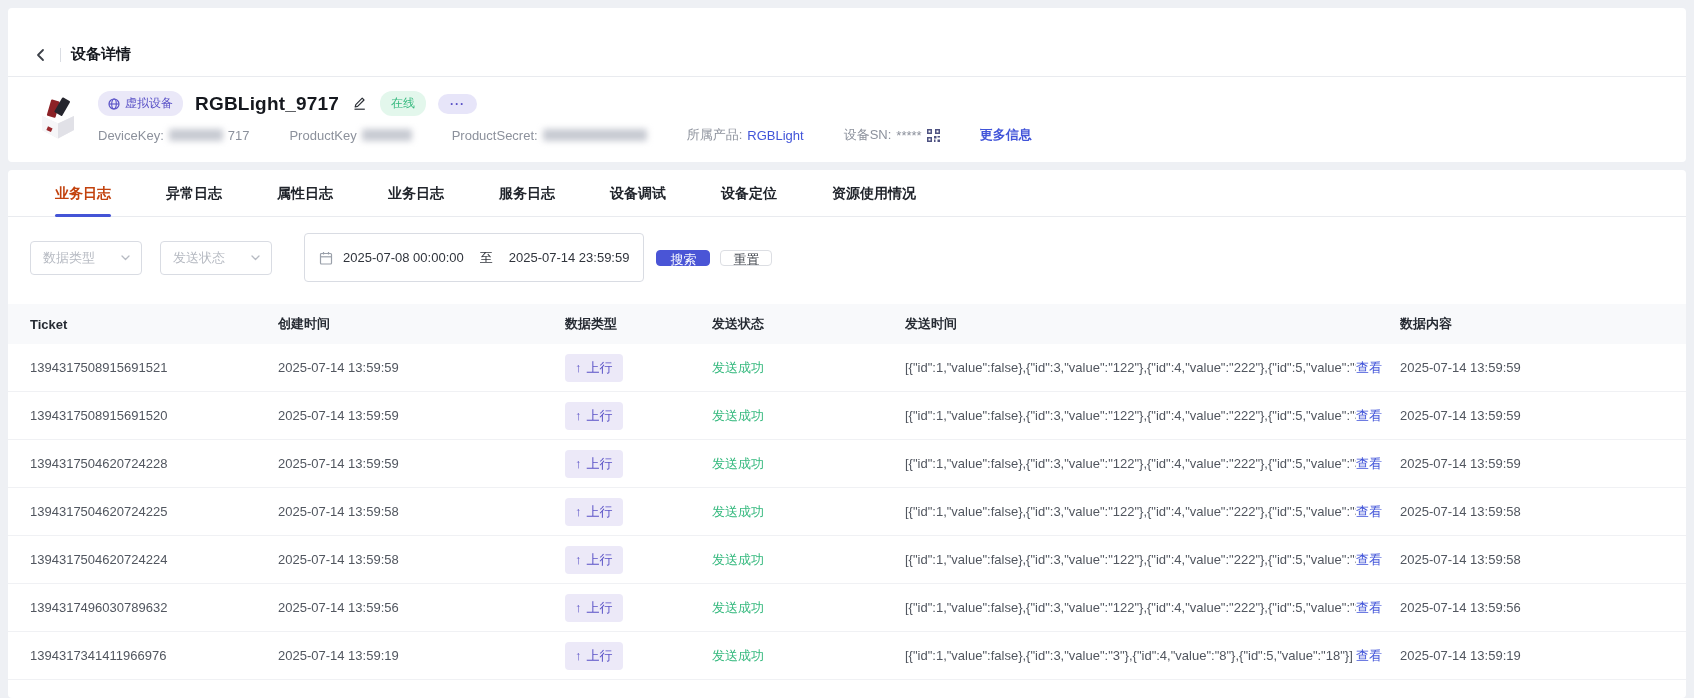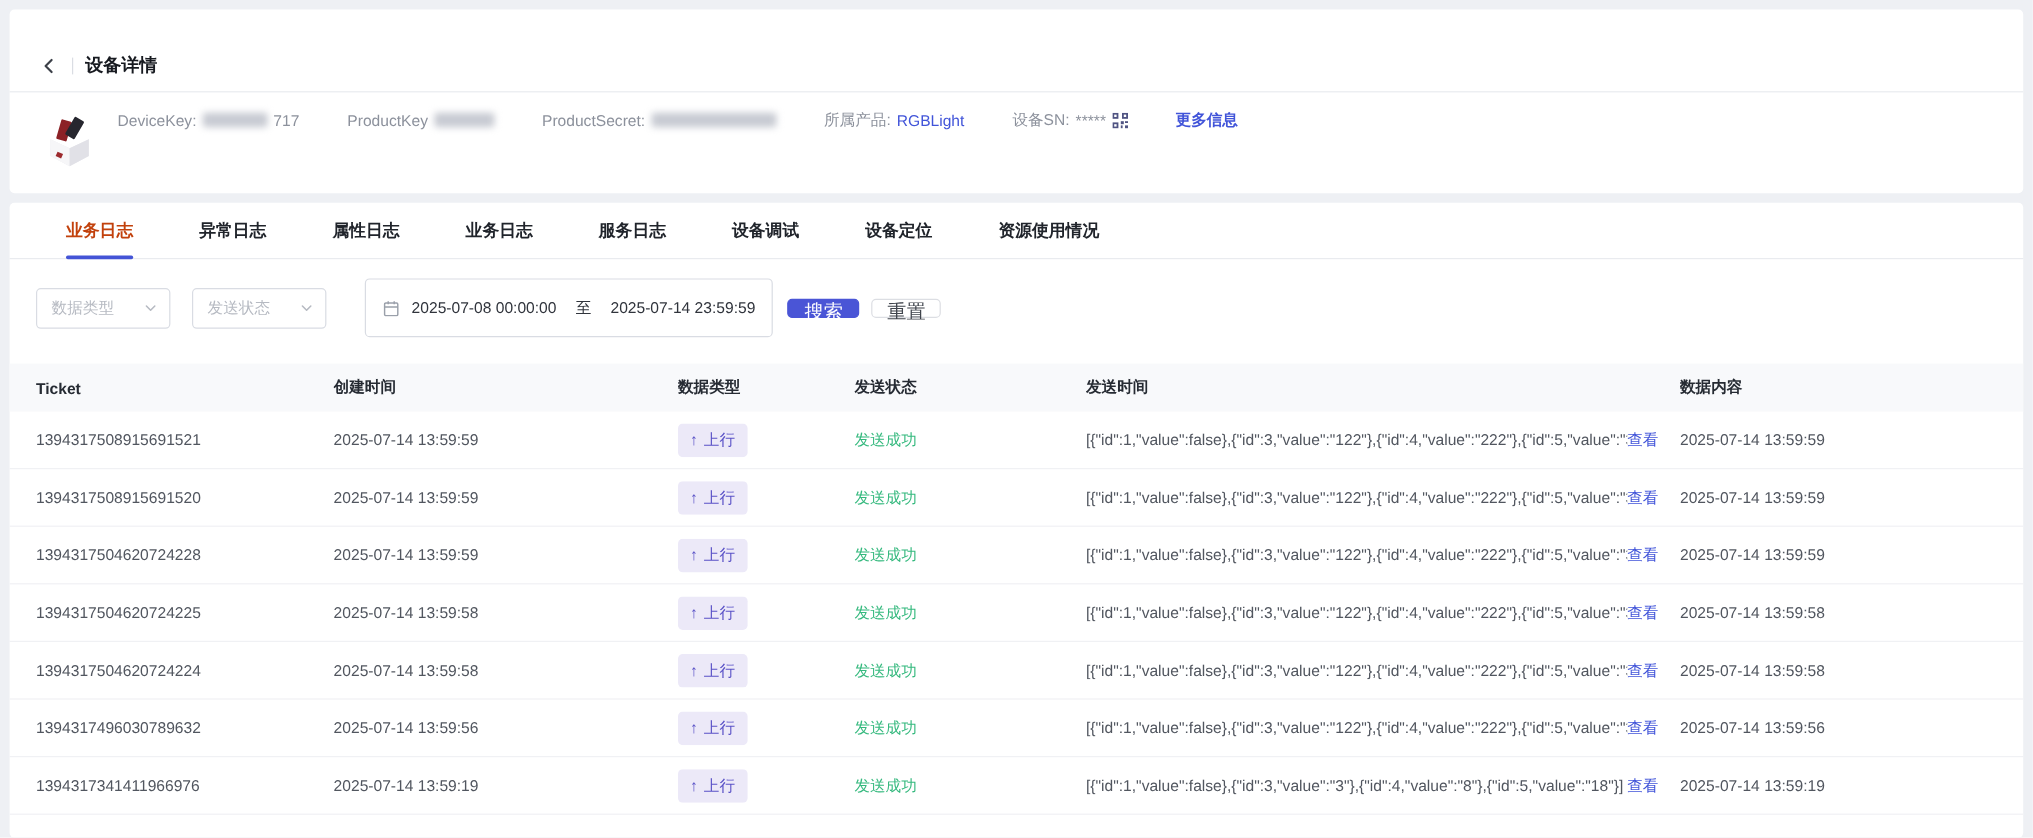--- a/index.html
+++ b/index.html
@@ -42,21 +42,21 @@
   .tab { position:relative; padding:15px 0 13px 0; font-size:14px; font-weight:600; color:#20242b; cursor:pointer; white-space:nowrap; }
   .tab.active { color:#c2410c; }
   .tab.active::after { content:""; position:absolute; left:0; right:0; bottom:-1px; height:3px; background:#4454d6; border-radius:2px; }
 
   .filters { display:flex; align-items:center; margin:16px 22px 0 22px; }
   .select { width:112px; height:34px; border:1px solid #d9dce3; border-radius:4px; display:flex; align-items:center; justify-content:space-between; padding:0 10px 0 12px; background:#fff; cursor:pointer; }
   .select + .select { margin-left:18px; }
   .select .ph { color:#b6bac2; font-size:13px; }
   .daterange { margin-left:32px; height:49px; border:1px solid #d9dce3; border-radius:4px; display:flex; align-items:center; gap:10px; padding:0 14px; background:#fff; cursor:pointer; color:#30343c; font-size:13px; }
   .daterange .to { color:#30343c; margin:0 6px; }
-  .btn { height:16px; border-radius:4px; font-size:16px; cursor:pointer; }
+  .btn { height:16px; border-radius:4px; font-size:13px; cursor:pointer; }
   .btn-primary { margin-left:12px; background:#4a55d6; color:#fff; border:1px solid #4a55d6; padding:0 13px; }
   .btn-default { margin-left:10px; background:#fff; color:#40454d; border:1px solid #dcdee3; padding:0 12px; }
 
   .table { margin-top:22px; }
   .grid { display:grid; grid-template-columns:248px 287px 147px 193px minmax(0,1fr) 264px; align-items:center; padding:0 22px; }
   .thead { background:#f8f9fb; height:40px; font-weight:600; color:#262b33; font-size:13px; }
   .trow { height:48px; border-bottom:1px solid #f0f1f4; color:#51565f; font-size:13px; }
   .cell { white-space:nowrap; overflow:hidden; }
   .tag { display:inline-flex; align-items:center; gap:5px; background:#ece9f8; color:#5a52c7; border-radius:4px; padding:5px 10px; font-size:13px; }
   .tag .arrow { font-weight:bold; }
@@ -88,20 +88,39 @@
         <svg width="48" height="48" viewBox="0 0 48 48">
           <rect x="15" y="5" width="9" height="17" rx="1" fill="#8c2126" transform="rotate(16 19 13)"></rect>
           <rect x="24" y="3" width="9" height="17" rx="1" fill="#26262e" transform="rotate(30 28 11)"></rect>
           <path d="M8 21 L24 28.5 L40 21 L40 35 L24 43.5 L8 35 Z" fill="#ececf0"></path>
           <path d="M8 21 L24 28.5 L24 43.5 L8 35 Z" fill="#f6f6f8"></path>
           <path d="M40 21 L24 28.5 L24 43.5 L40 35 Z" fill="#e1e1e7"></path>
           <rect x="13" y="32" width="5" height="4" fill="#9c2a2e" transform="rotate(24 15 34)"></rect>
         </svg>
       </div>
       <div class="device-main">
+        <div class="name-row">
+          <span class="badge-virtual">
+            <svg width="12" height="12" viewBox="0 0 12 12">
+                <circle cx="6" cy="6" r="5" fill="none" stroke="#5a52c7" stroke-width="1.2"></circle>
+                <ellipse cx="6" cy="6" rx="2.3" ry="5" fill="none" stroke="#5a52c7" stroke-width="1.1"></ellipse>
+                <line x1="1" y1="6" x2="11" y2="6" stroke="#5a52c7" stroke-width="1.1"></line>
+              </svg>
+            <span>虚拟设备</span>
+          </span>
+          <span class="device-name">RGBLight_9717</span>
+          <button class="edit-btn">
+            <svg width="15" height="15" viewBox="0 0 15 15">
+                <path d="M10.2 2.2 L12 4 L5.6 10.4 L3.2 11 L3.8 8.6 Z" fill="none" stroke="#2b2f36" stroke-width="1.2" stroke-linejoin="round"></path>
+                <line x1="2.5" y1="13.2" x2="12.8" y2="13.2" stroke="#2b2f36" stroke-width="1.2"></line>
+              </svg>
+          </button>
+          <span class="badge-online">在线</span>
+          <button class="more-pill">···</button>
+        </div>
         <div class="fields-row">
           <span class="field">
             <span>DeviceKey:</span>
             <i class="masked mw1"></i>
             <span>717</span>
           </span>
           <span class="field">
             <span>ProductKey</span>
             <i class="masked mw2"></i>
           </span>

